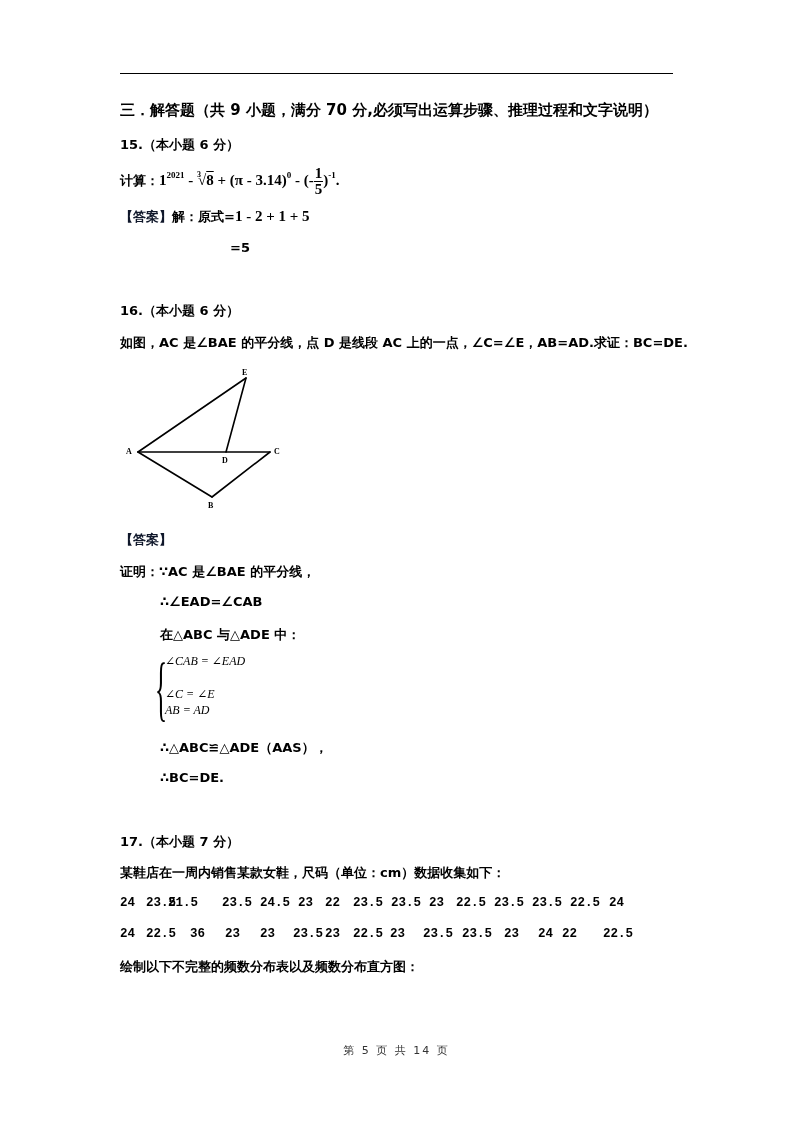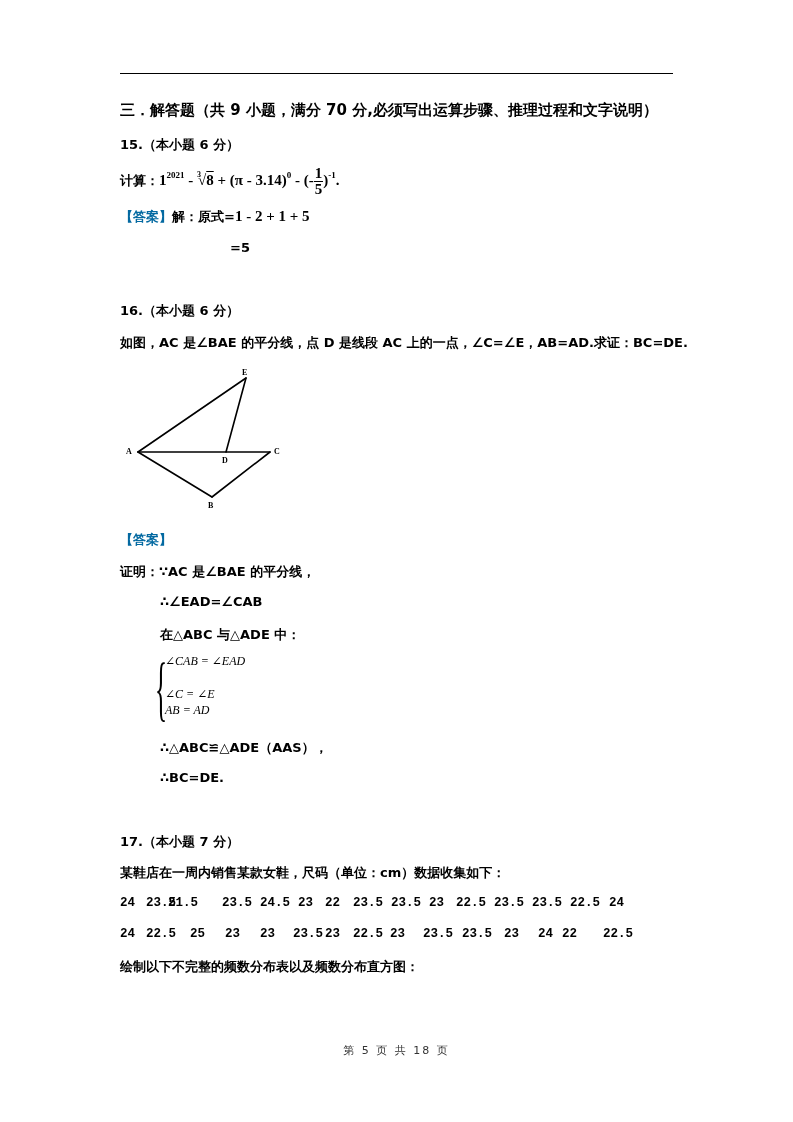--- a/index.html
+++ b/index.html
@@ -5,21 +5,21 @@
   html, body { margin: 0; padding: 0; background: #ffffff; }
   body {
     width: 793px; height: 1122px; position: relative; overflow: hidden;
     font-family: "DejaVu Sans", "Liberation Sans", sans-serif;
     color: #000;
   }
   .abs { position: absolute; white-space: nowrap; }
   .rule { position: absolute; left: 120px; top: 73px; width: 553px; height: 0; border-top: 1.3px solid #000; }
   .b { font-weight: bold; font-size: 13px; }
   .h3 { font-weight: bold; font-size: 15px; }
-  .red { color: #0369a1; font-weight: bold; font-size: 13px; }
+  .red { color: #0f172a; font-weight: bold; font-size: 13px; }
   .math { font-family: "Liberation Serif", "DejaVu Serif", serif; font-size: 15px; font-weight: bold; }
   .mi { font-family: "Liberation Serif", "DejaVu Serif", serif; font-style: italic; font-size: 12px; }
   sup.s { font-size: 9px; vertical-align: 7px; font-family: "Liberation Serif", serif; }
   .frac { display: inline-block; vertical-align: middle; text-align: center; font-family: "Liberation Serif", serif; font-size: 15px; line-height: 15px; }
   .frac .num { display: block; border-bottom: 1px solid #000; padding: 0 1px; }
   .frac .den { display: block; }
   .root { font-family: "Liberation Serif", serif; }
   .root .idx { font-size: 8px; vertical-align: 8px; margin-right: -3px; }
   .root .rad { text-decoration: overline; }
   .data-row { position: absolute; left: 120px; font-weight: bold; font-size: 12.5px; font-family: "Liberation Mono", "DejaVu Sans Mono", monospace; }
@@ -92,30 +92,30 @@
   <span style="left:336px">22.5</span>
   <span style="left:374px">23.5</span>
   <span style="left:412px">23.5</span>
   <span style="left:450px">22.5</span>
   <span style="left:489px">24</span>
 </div>
 
 <div class="data-row" style="top:927px;">
   <span style="left:0px">24</span>
   <span style="left:26px">22.5</span>
-  <span style="left:70px">25</span>
+  <span style="left:70px">36</span>
   <span style="left:105px">23</span>
   <span style="left:140px">23</span>
   <span style="left:173px">23.5</span>
   <span style="left:205px">23</span>
   <span style="left:233px">22.5</span>
   <span style="left:270px">23</span>
   <span style="left:303px">23.5</span>
   <span style="left:342px">23.5</span>
   <span style="left:384px">23</span>
   <span style="left:418px">24</span>
   <span style="left:442px">22</span>
   <span style="left:483px">22.5</span>
 </div>
 
 <div class="abs b" style="left:120px; top:958px;">绘制以下不完整的频数分布表以及频数分布直方图：</div>
 
-<div class="footer">第 5 页 共 18 页</div>
+<div class="footer">第 5 页 共 14 页</div>
 
 </body></html>

